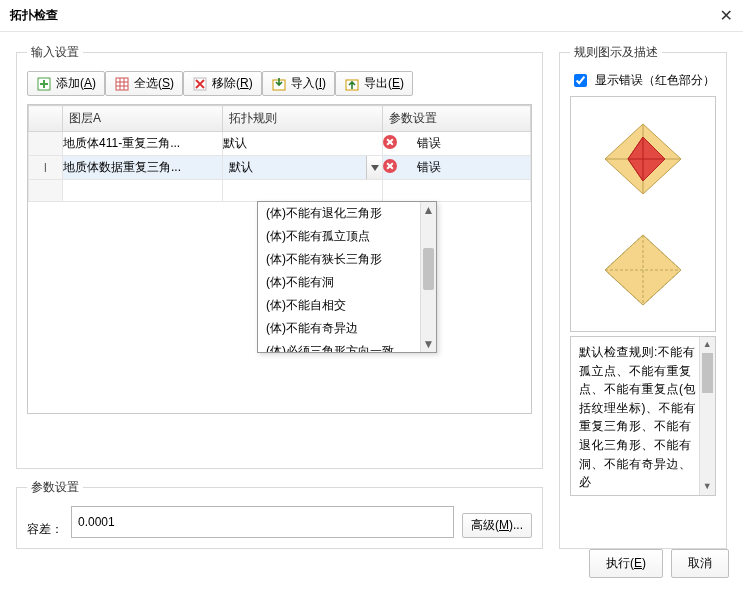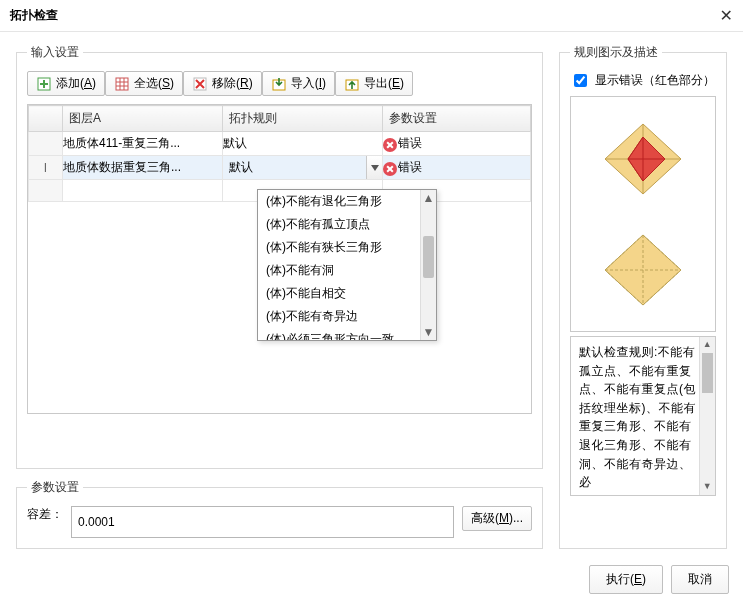--- a/index.html
+++ b/index.html
@@ -15,45 +15,45 @@
   .toolbar { display:flex; gap:0; margin-bottom:8px; }
   .btn { display:inline-flex; align-items:center; gap:4px; border:1px solid #bfbfbf; background:linear-gradient(#fff,#f3f3f3); padding:3px 8px; cursor:pointer; border-radius:2px; }
   .btn .ico { width:16px; height:16px; display:inline-block; }
   .u { text-decoration:underline; }
   .table-wrap { border:1px solid #c9c9c9; height:310px; overflow:hidden; position:relative; background:#fff; }
   table { width:100%; border-collapse:collapse; }
   th { background:linear-gradient(#fcfcfc,#ededed); border:1px solid #d5d5d5; text-align:left; padding:4px 6px; font-weight:normal; color:#333; }
   td { border:1px solid #e5e5e5; padding:3px 0; height:22px; background:#fff; }
   tr.selected td { background:#e9f2fb; }
   .rowhandle { width:28px; text-align:center; color:#666; background:#f6f6f6 !important; }
-  .err-cell { display:flex; align-items:flex-end; gap:1px; }
+  .err-cell { display:flex; align-items:flex-start; gap:20px; }
   .err-ico { width:14px; height:14px; border-radius:50%; background:#e34b55; position:relative; display:inline-block; }
   .err-ico::before, .err-ico::after { content:""; position:absolute; left:3px; top:6px; width:8px; height:2px; background:#fff; }
   .err-ico::before { transform:rotate(45deg); }
   .err-ico::after  { transform:rotate(-45deg); }
   .dd-btn { width:16px; height:100%; border-left:1px solid #c9c9c9; background:linear-gradient(#fff,#eee); text-align:center; color:#555; display:flex;align-items:center;justify-content:center; }
   .rule-cell { display:flex; align-items:center; justify-content:space-between; height:100%; }
-  .dropdown { position:absolute; left:229px; top:84px; width:180px; background:#fff; border:1px solid #989898; box-shadow:2px 2px 5px rgba(0,0,0,.15); }
+  .dropdown { position:absolute; left:229px; top:96px; width:180px; background:#fff; border:1px solid #989898; box-shadow:2px 2px 5px rgba(0,0,0,.15); }
   .dropdown .items { max-height:150px; overflow:hidden; }
   .dropdown .item { padding:3px 8px; cursor:pointer; }
   .dropdown .sb { position:absolute; right:0; top:0; bottom:0; width:16px; background:#f1f1f1; border-left:1px solid #ddd; }
   .dropdown .sb .thumb { position:absolute; left:2px; right:2px; top:46px; height:42px; background:#c2c2c2; border-radius:2px; }
   .dropdown .sb .arr { position:absolute; left:0; right:0; height:16px; display:flex; align-items:center; justify-content:center; color:#666; }
   .dropdown .sb .arr.up { top:0; } .dropdown .sb .arr.dn { bottom:0; }
   .params { height:auto; }
-  .param-row { display:flex; align-items:flex-start; gap:8px; }
+  .param-row { display:flex; align-items:flex-end; gap:8px; }
   .param-row input { flex:1; border:1px solid #b7b7b7; padding:8px 6px; }
   .chk { display:flex; align-items:center; gap:5px; margin-bottom:6px; }
   .preview { border:1px solid #c9c9c9; height:236px; background:#fff; display:flex; flex-direction:column; align-items:center; justify-content:space-around; padding:6px 0; }
   .desc { margin-top:4px; border:1px solid #c9c9c9; height:160px; padding:6px 18px 6px 8px; overflow:hidden; position:relative; line-height:1.55; letter-spacing:.5px; }
   .desc .sb { position:absolute; right:0; top:0; bottom:0; width:16px; background:#f1f1f1; border-left:1px solid #ddd; }
   .desc .sb .thumb { position:absolute; left:2px; right:2px; top:16px; height:40px; background:#c2c2c2; }
   .desc .sb .arr { position:absolute; left:0;right:0;height:16px; display:flex;align-items:center;justify-content:center; font-size:9px; color:#666;}
   .desc .sb .arr.up{top:0}.desc .sb .arr.dn{bottom:0}
-  .footer { position:absolute; bottom:0; left:0; right:0; height:48px; display:flex; align-items:center; justify-content:flex-end; gap:8px; padding:0 14px; }
+  .footer { position:absolute; bottom:16px; left:0; right:0; height:48px; display:flex; align-items:center; justify-content:flex-end; gap:8px; padding:0 14px; }
   .footer .btn { padding:5px 16px; }
   svg { display:block; }
 </style>
 </head>
 <body>
 
 <div class="titlebar">
   <span class="title">拓扑检查</span>
   <span class="close">✕</span>
 </div>

